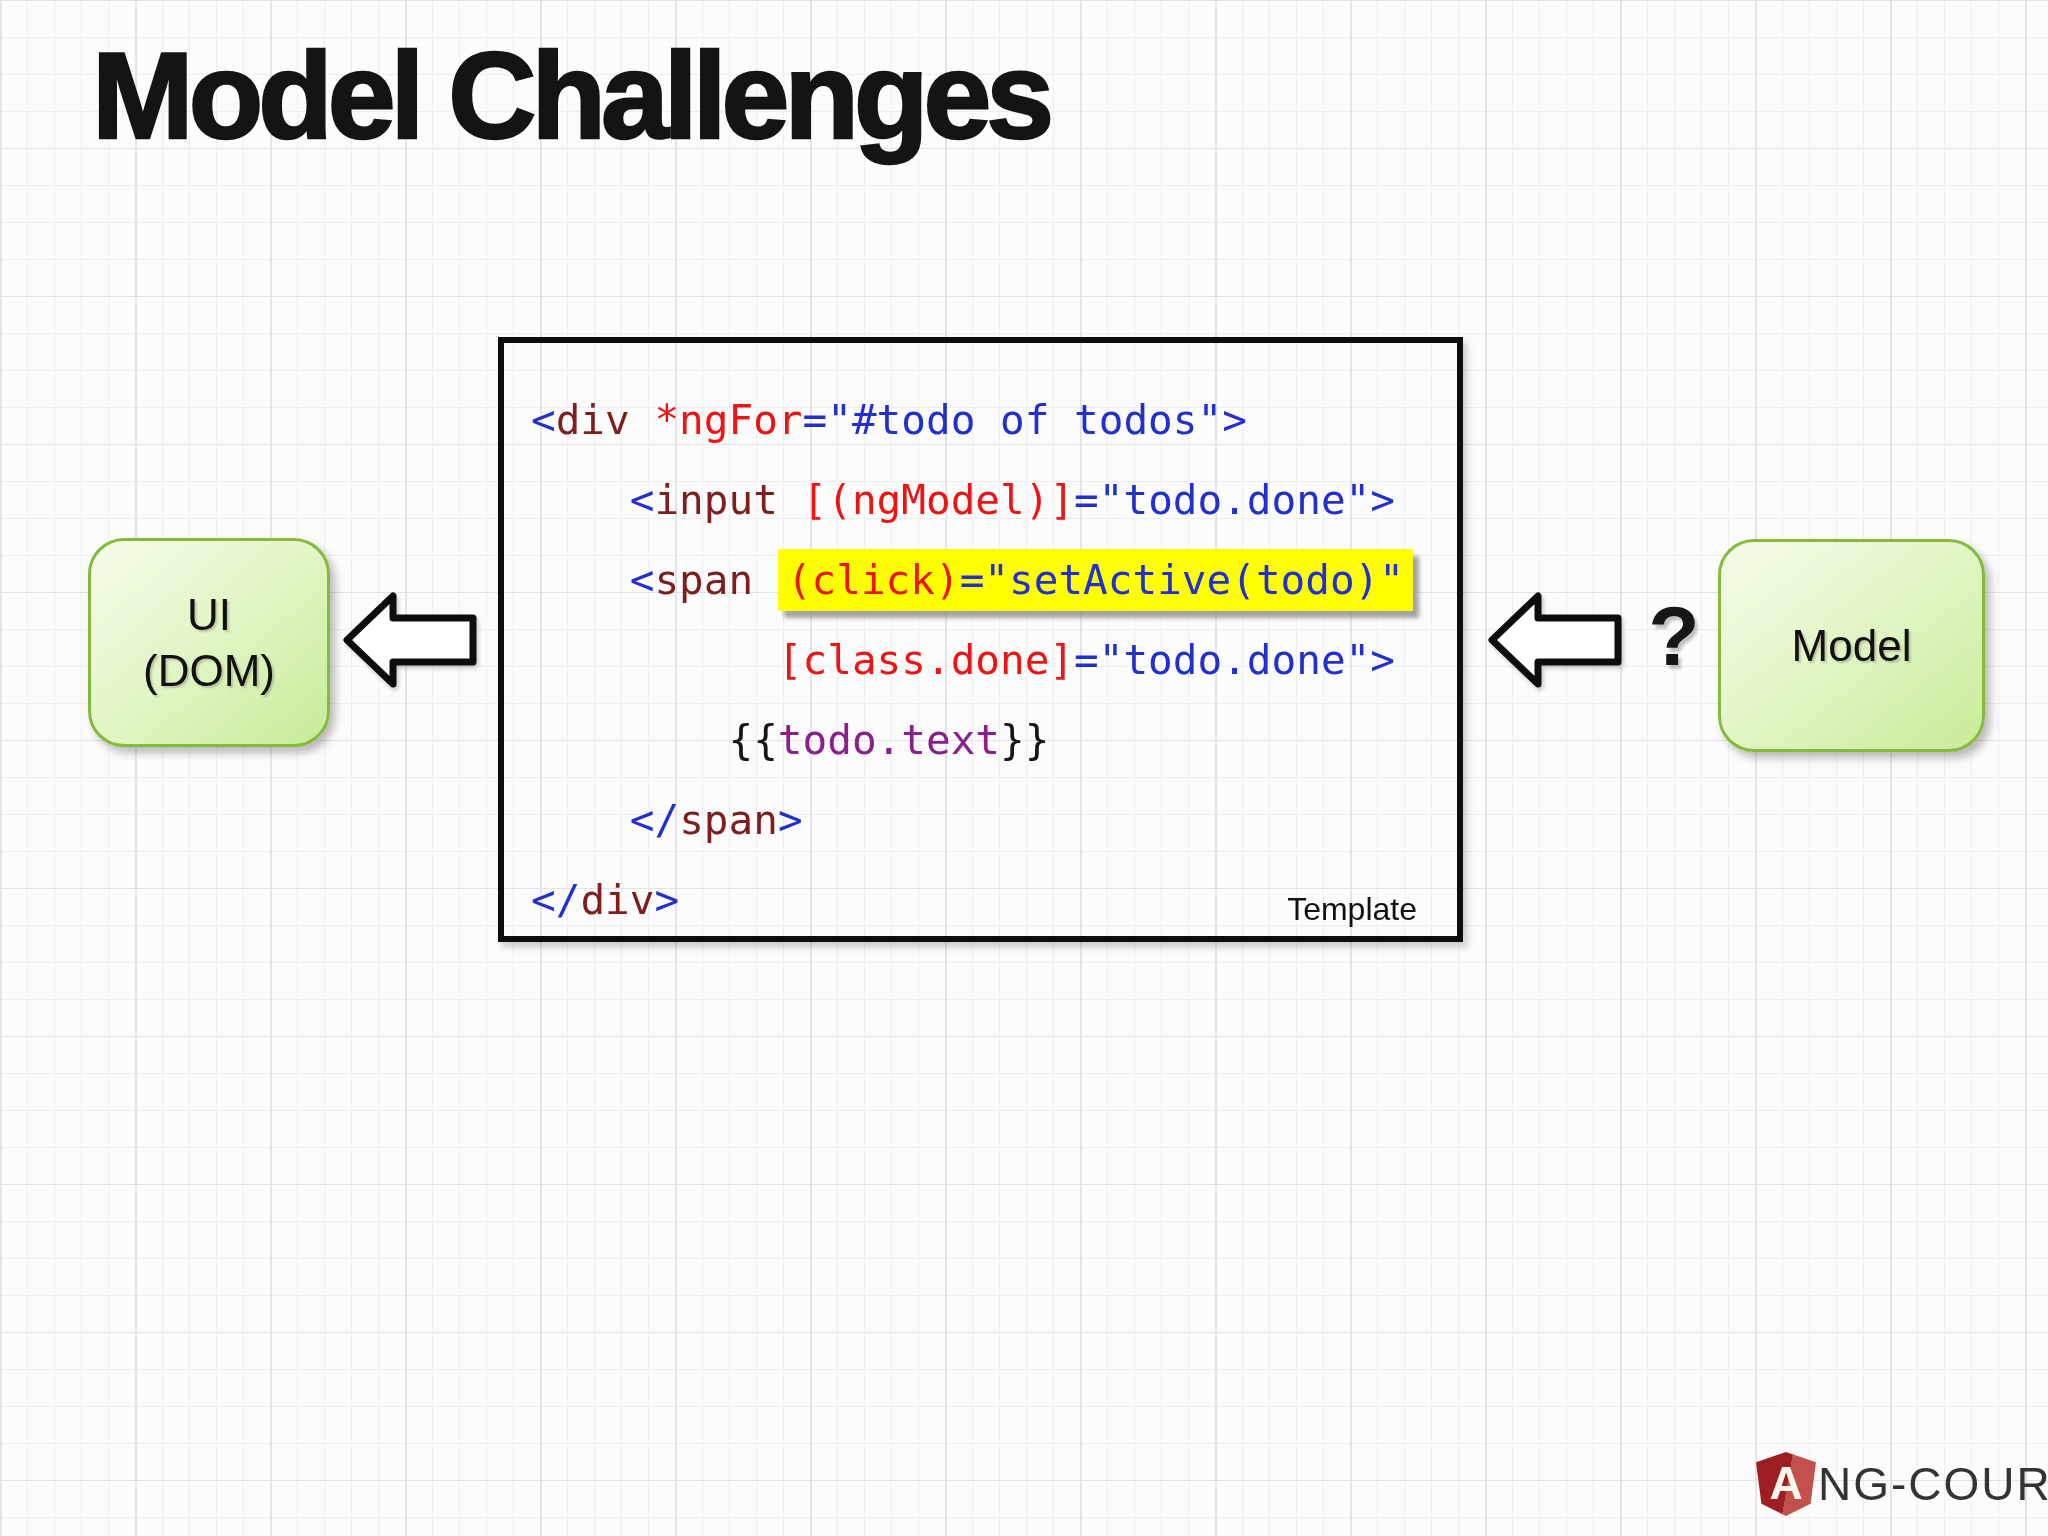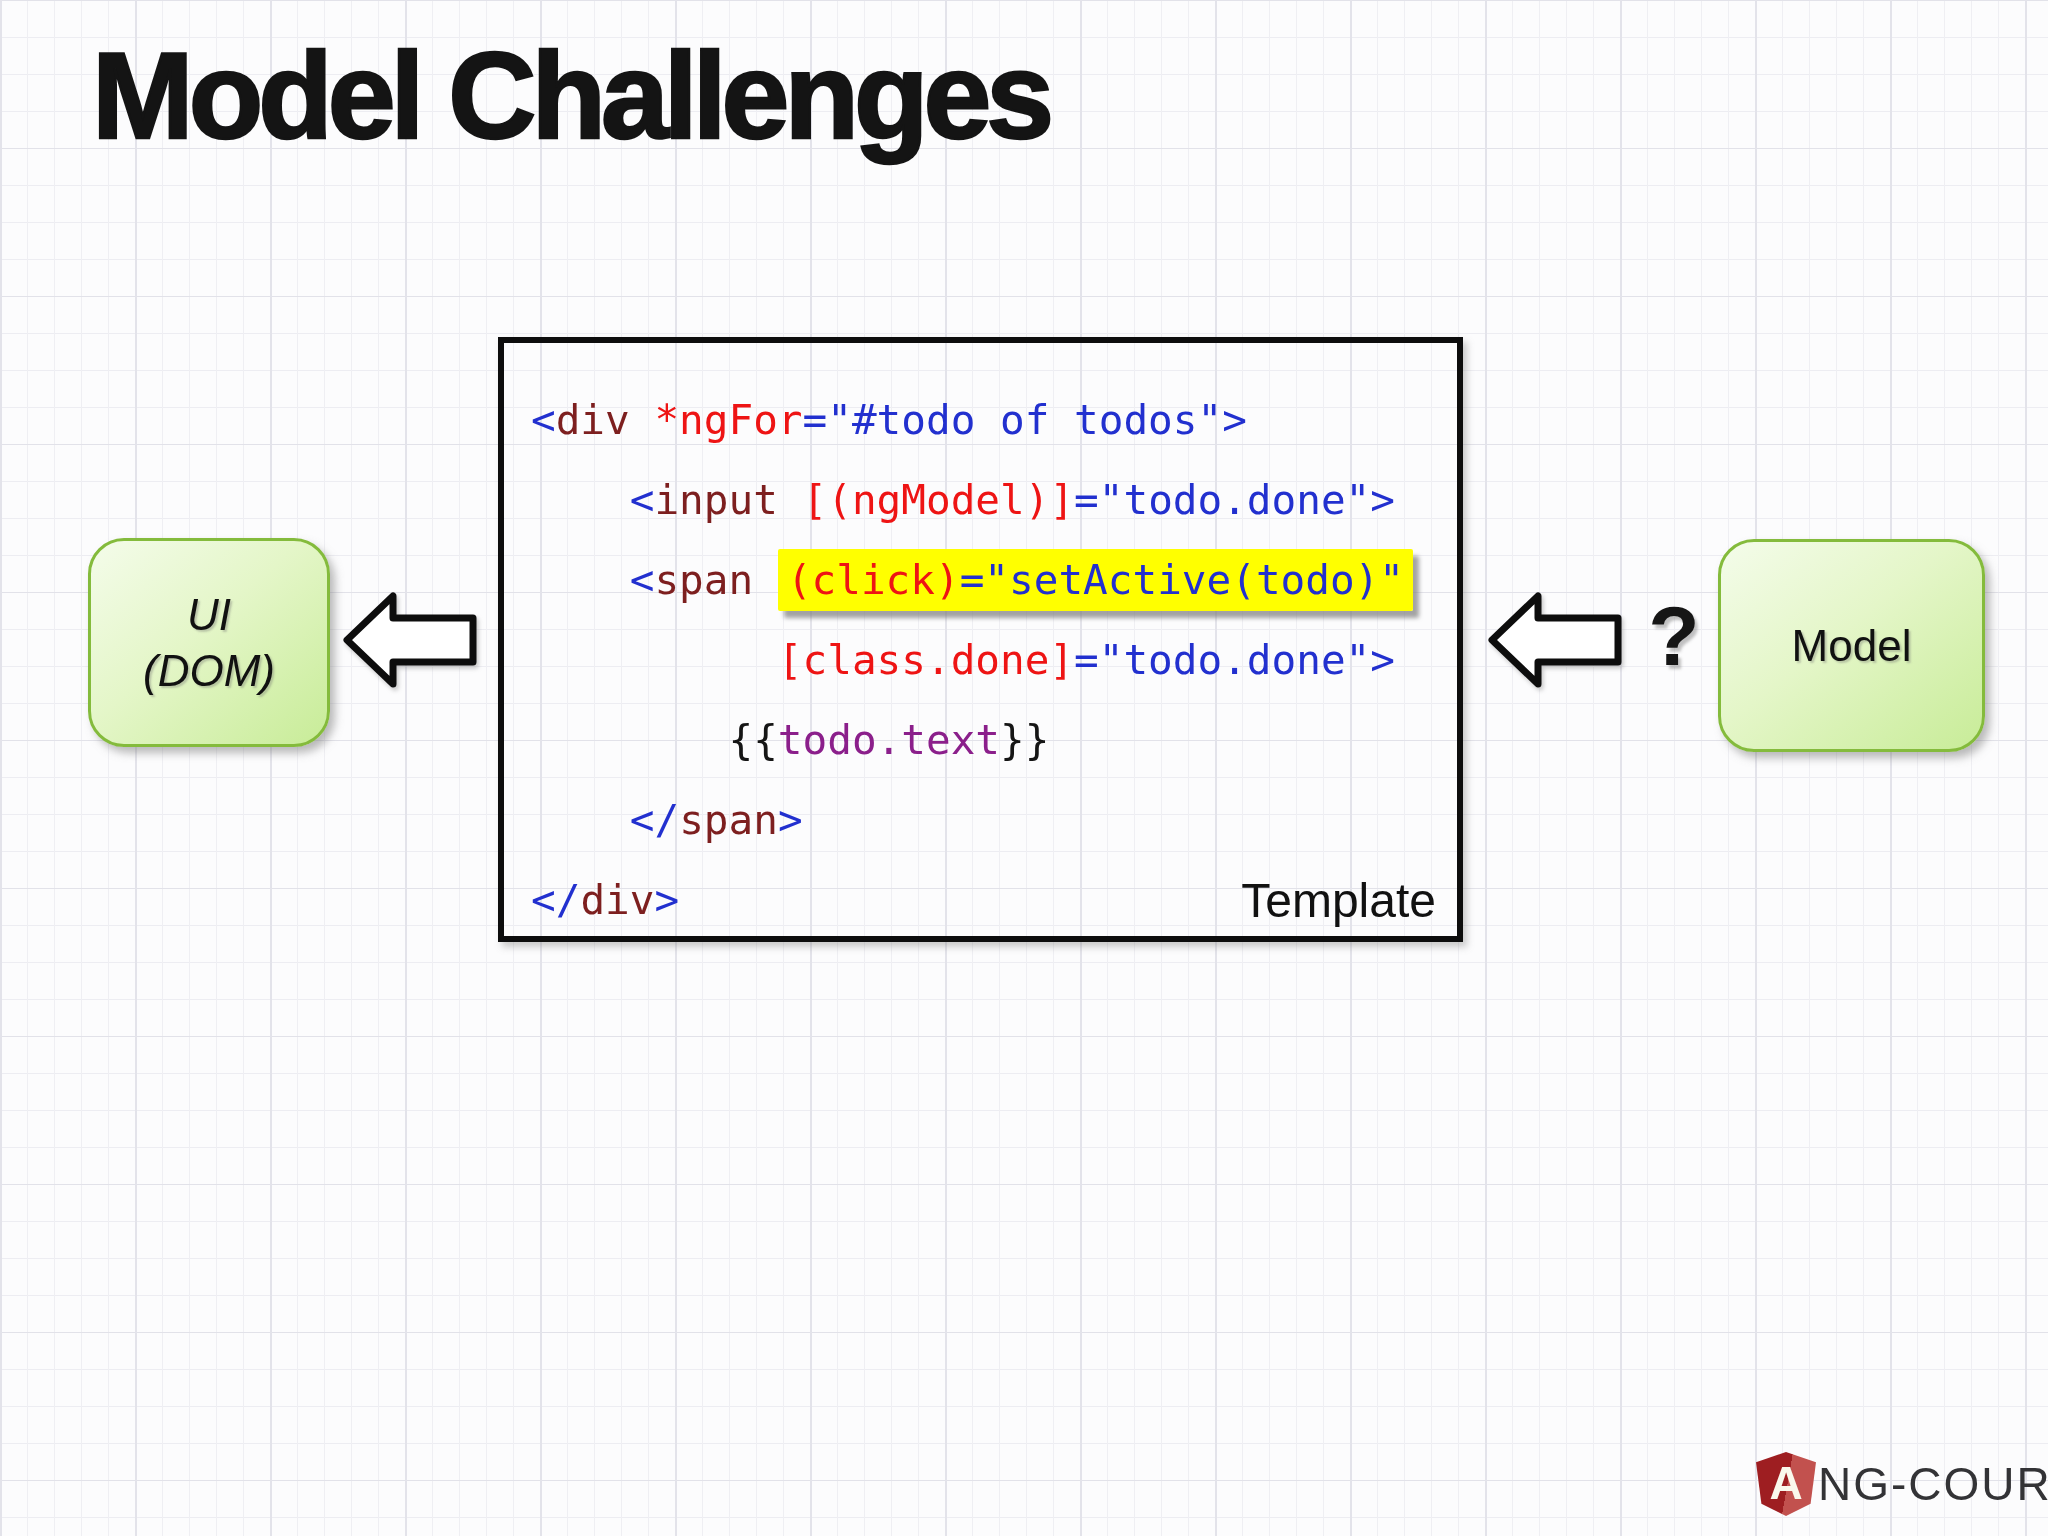--- a/index.html
+++ b/index.html
@@ -34,34 +34,34 @@
     font-family:"DejaVu Sans Mono","Liberation Mono",monospace;
     font-size:41px;white-space:pre;
   }
   .code-line{height:80px;line-height:80px;}
   .hl{
     background:#ffff00;
     padding:7px 9px;border-radius:2px;
     box-shadow:6px 7px 4px rgba(125,125,125,.7);
   }
   .template-label{
-    position:absolute;right:21px;bottom:8px;
-    font-size:48px;color:#111;letter-spacing:0px;
+    position:absolute;right:40px;bottom:8px;
+    font-size:32px;color:#111;letter-spacing:0px;
   }
   
   .node{
     position:absolute;box-sizing:border-box;
     border:3px solid #84bb3c;border-radius:36px;
     background:linear-gradient(to bottom right,#f4fcea 0%,#e4f6c8 45%,#c8ec98 100%);
     box-shadow:5px 6px 8px rgba(120,120,120,.5);
     display:flex;flex-direction:column;align-items:center;justify-content:center;
     color:#111;text-align:center;
   }
   .node .ln{font-size:44px;line-height:56px;text-shadow:2px 2px 2px rgba(110,110,110,.35);}
-  .ui-box{left:88px;top:538px;width:242px;height:209px;font-style:italic;}
+  .ui-box{left:88px;top:538px;width:242px;height:209px;}
   .model-box{left:1718px;top:539px;width:267px;height:213px;}
   .arrow{position:absolute;width:134px;height:96px;filter:drop-shadow(2px 3px 2px rgba(120,120,120,.4));}
   .arrow-left{left:343px;top:592px;}
   .arrow-right{left:1488px;top:592px;}
   .qmark{
     position:absolute;left:1634px;top:588px;width:80px;
     font-size:84px;font-weight:600;color:#161616;text-align:center;
     text-shadow:3px 4px 3px rgba(120,120,120,.45);
   }
   

